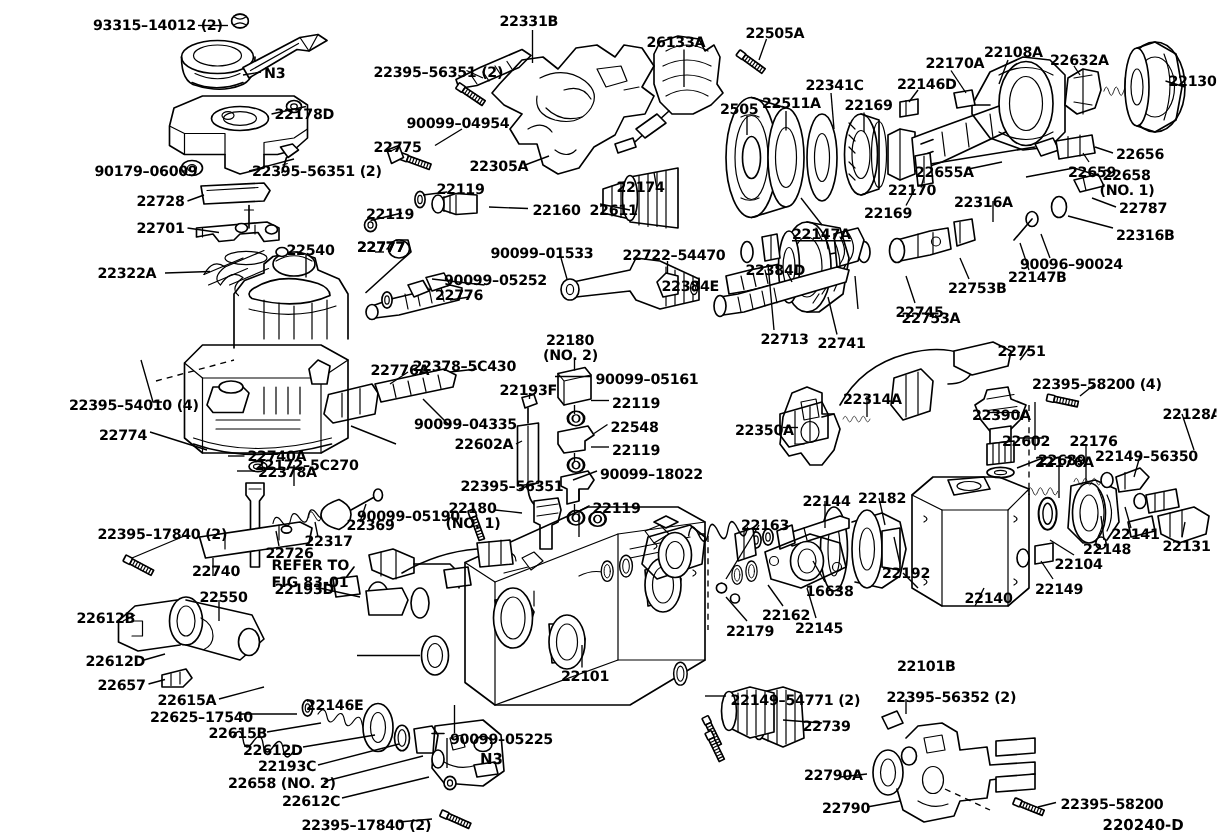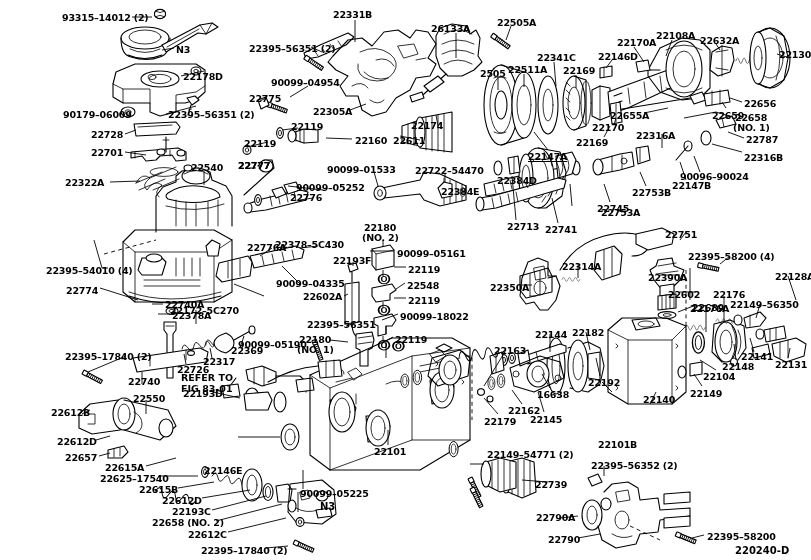--- a/index.html
+++ b/index.html
@@ -803,21 +803,21 @@
       <div class="lbl" style="left: 775px; top: 360px;">22131</div>
       <div class="lbl" style="left: 703px; top: 372px;">22104</div>
       <div class="lbl" style="left: 588px; top: 378px;">22192</div>
       <div class="lbl" style="left: 537px; top: 390px;">16638</div>
       <div class="lbl" style="left: 690px; top: 389px;">22149</div>
       <div class="lbl" style="left: 598px; top: 395px; margin-top: 45px;">22101B</div>
       <div class="lbl" style="left: 643px; top: 395px;">22140</div>
       <div class="lbl" style="left: 508px; top: 406px;">22162</div>
       <div class="lbl" style="left: 530px; top: 415px;">22145</div>
       <div class="lbl" style="left: 484px; top: 417px;">22179</div>
-      <div class="lbl" style="left: 487px; top: 450px;">22149–54771 (2)</div>
+      <div class="lbl" style="left: 487px; top: 463px;">22149–54771 (2)</div>
       <div class="lbl" style="left: 591px; top: 461px;">22395–56352 (2)</div>
       <div class="lbl" style="left: 535px; top: 480px;">22739</div>
       <div class="lbl" style="left: 536px; top: 513px;">22790A</div>
       <div class="lbl" style="left: 548px; top: 535px;">22790</div>
       <div class="lbl" style="left: 707px; top: 532px;">22395–58200</div>
     </div>
 
   <div class="refbox" style="left:181px;top:372px;">REFER TO
 FIG 83-01</div>
 

